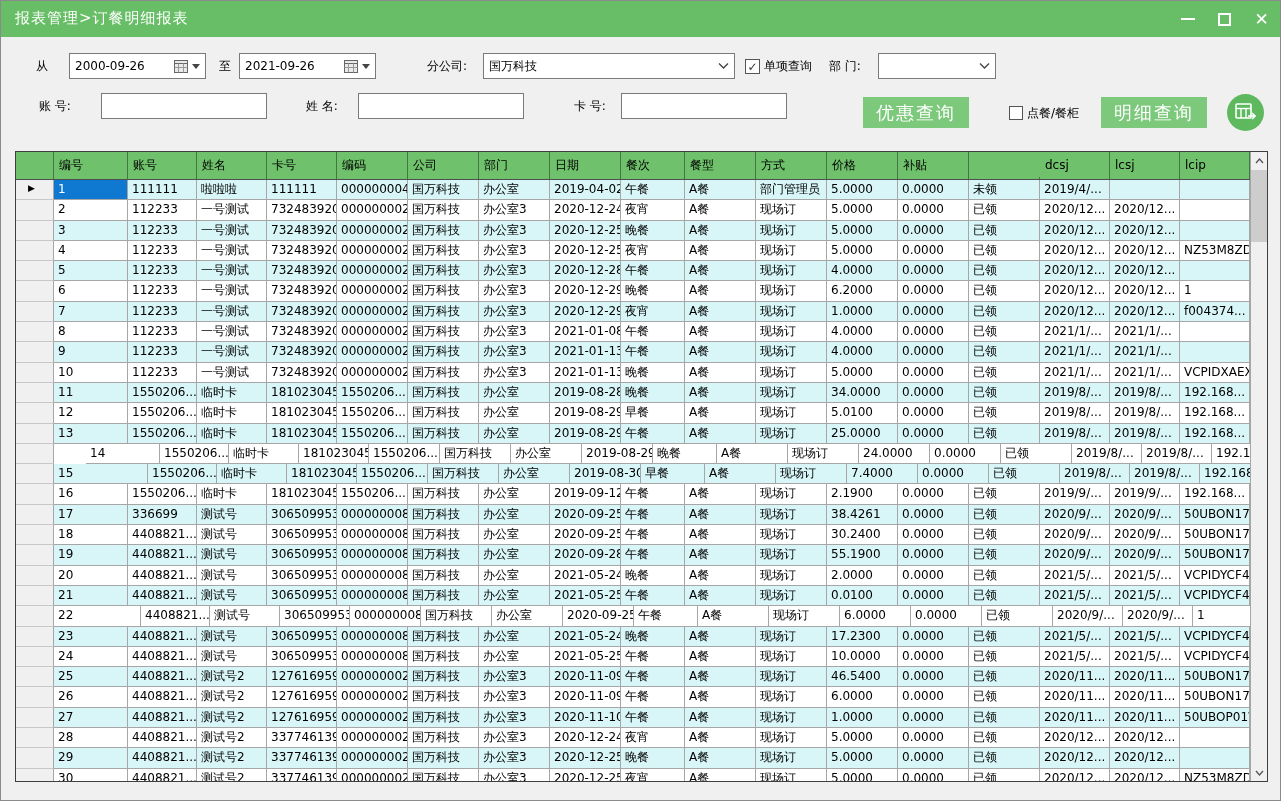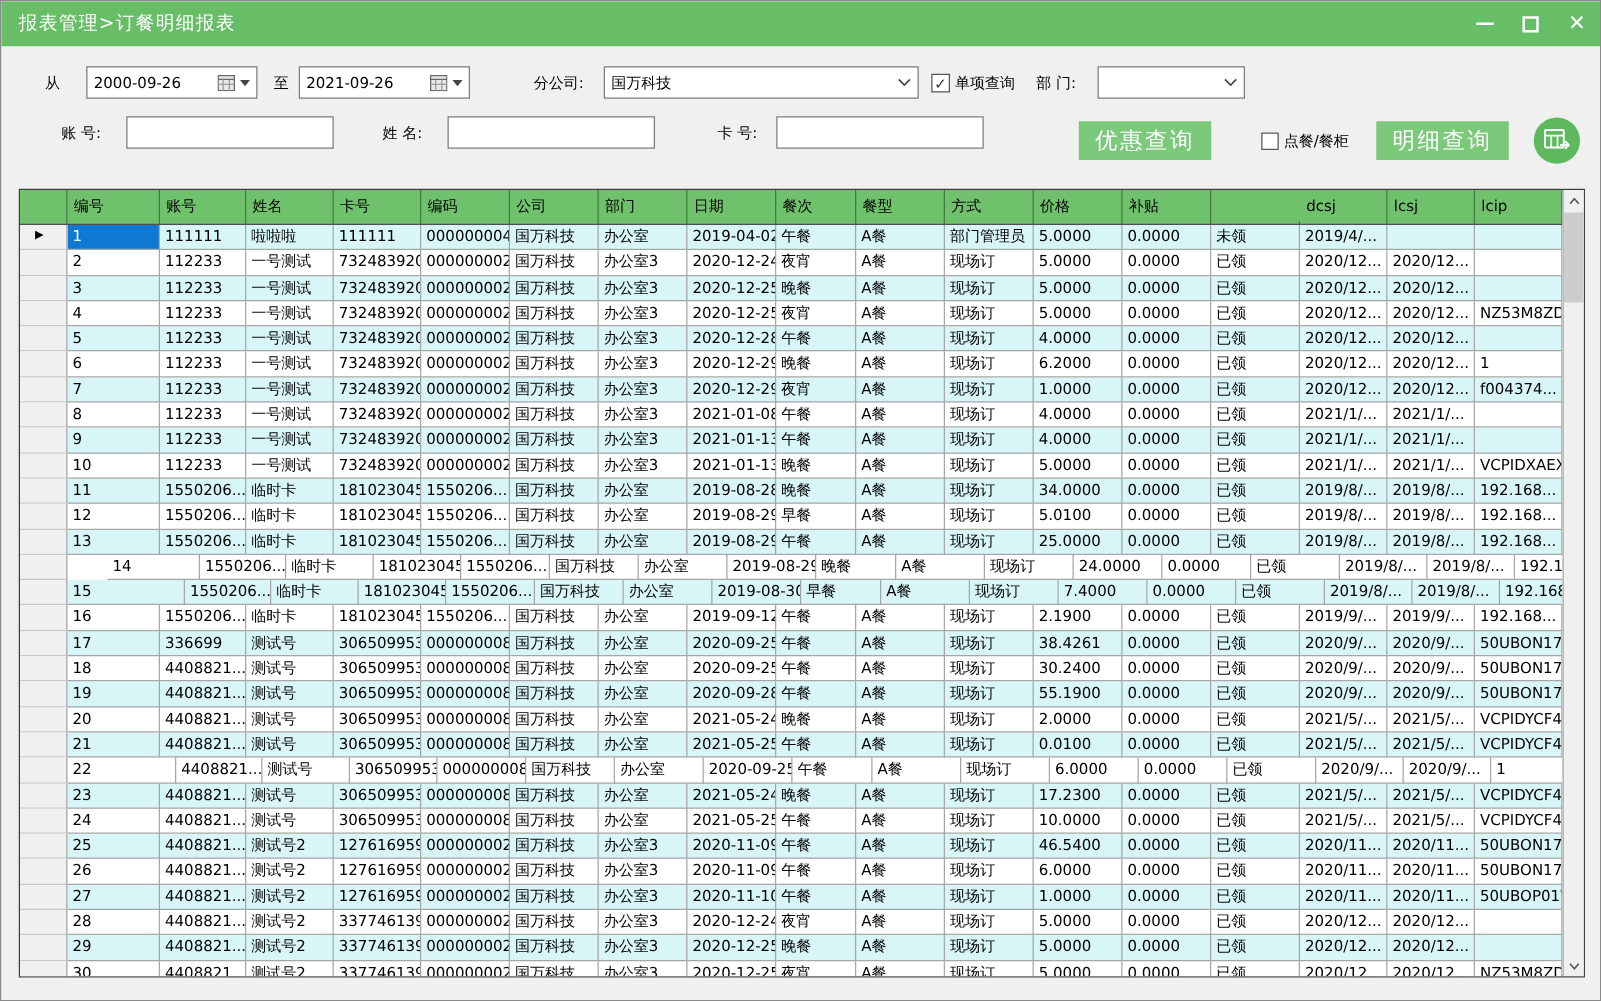--- a/index.html
+++ b/index.html
@@ -107,21 +107,21 @@
     </span>
   <span class="flabel" style="left:763px;top:52px;">单项查询</span>
   <span class="flabel" style="left:828px;top:52px;">部 门:</span>
   <div class="tbox combo" style="left:877px;top:52px;width:118px;">
     <span class="cval"></span>
     <svg class="chev" viewBox="0 0 11 8">
         <polyline points="1,1.5 5.5,6 10,1.5" fill="none" stroke="#444" stroke-width="1.3"></polyline>
       </svg>
   </div>
 
-  <span class="flabel" style="left:48px;top:92px;">账 号:</span>
+  <span class="flabel" style="left:38px;top:92px;">账 号:</span>
   <input class="tbox" style="left: 100px; top: 92px; width: 166px;" value="">
   <span class="flabel" style="left:305px;top:92px;">姓 名:</span>
   <input class="tbox" style="left: 357px; top: 92px; width: 166px;" value="">
   <span class="flabel" style="left:573px;top:92px;">卡 号:</span>
   <input class="tbox" style="left: 620px; top: 92px; width: 166px;" value="">
   <div class="gbtn" style="left:862px;top:96px;">优惠查询</div>
   <span class="chkbox" style="left:1008px;top:105px;width:14px;height:14px;"></span>
   <span class="flabel" style="left:1026px;top:99px;">点餐/餐柜</span>
   <div class="gbtn" style="left:1100px;top:96px;">明细查询</div>
   <div class="export-btn" style="left:1226px;top:93px;">

